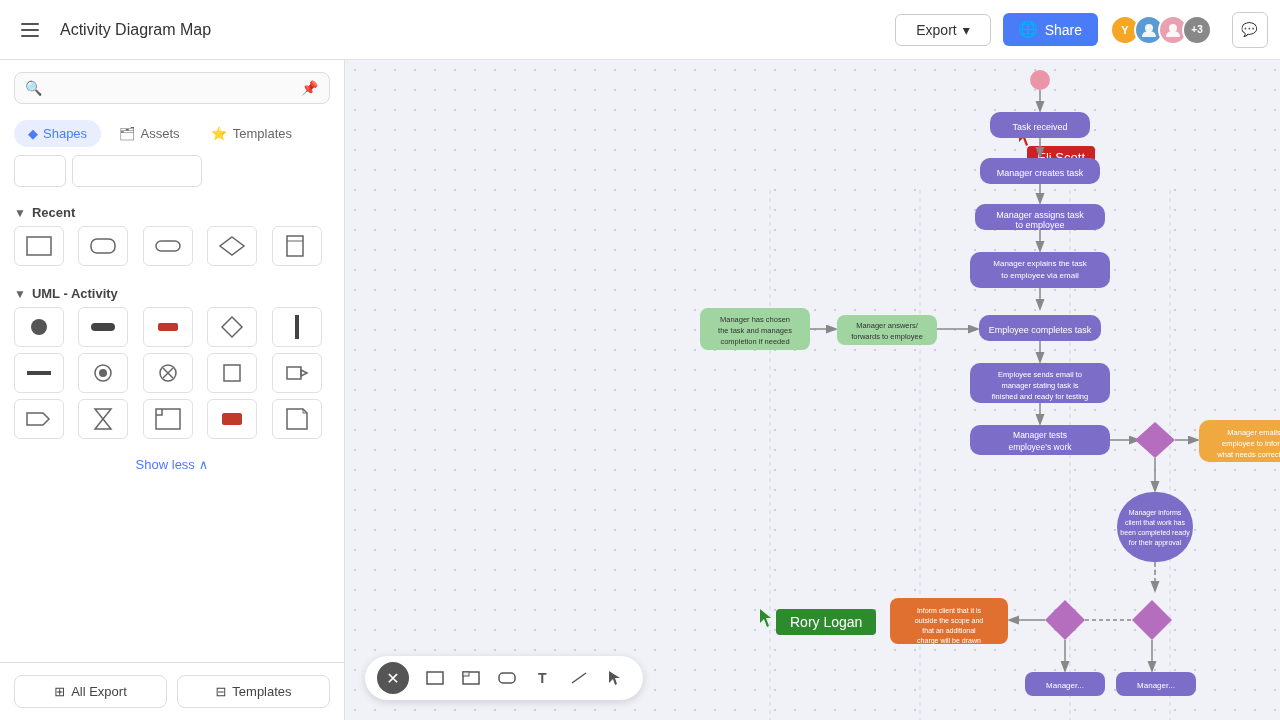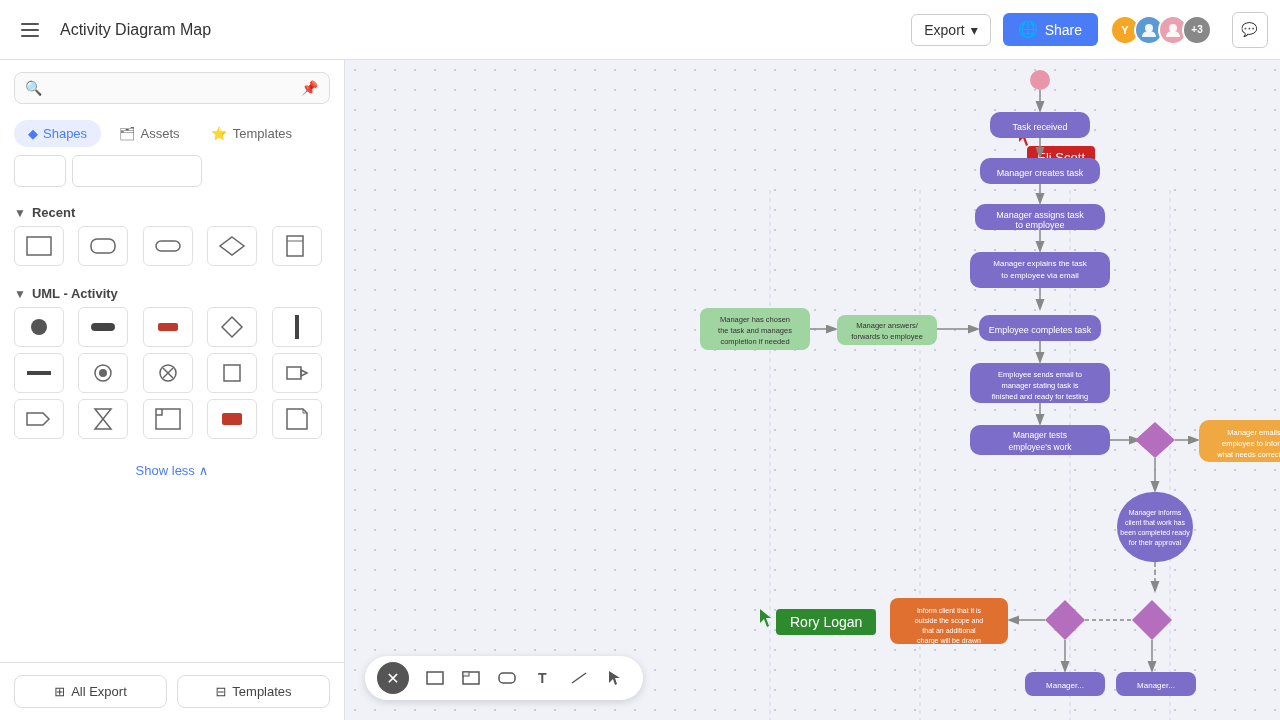--- a/index.html
+++ b/index.html
@@ -24,21 +24,21 @@
       border: none; background: transparent;
     }
     .menu-icon { display: flex; flex-direction: column; gap: 4px; }
     .menu-icon span { display: block; width: 18px; height: 2px; background: #555; border-radius: 2px; }
     .diagram-title {
       font-size: 16px; font-weight: 500; color: #333;
       margin-right: auto;
     }
     .export-btn {
       border: 1px solid #ccc; background: #fff;
-      padding: 7px 12px; border-radius: 6px;
+      padding: 7px 20px; border-radius: 6px;
       cursor: pointer; font-size: 14px; color: #333;
       display: flex; align-items: center; gap: 6px;
     }
     .share-btn {
       background: #4a7cf7; color: #fff;
       border: none; padding: 7px 16px; border-radius: 6px;
       cursor: pointer; font-size: 14px;
       display: flex; align-items: center; gap: 6px;
     }
     .globe-icon { font-size: 16px; }
@@ -128,21 +128,21 @@
     }
     .shape-item {
       width: 50px; height: 40px;
       display: flex; align-items: center; justify-content: center;
       border: 1px solid #e0e0e0; border-radius: 6px;
       cursor: pointer; background: #fff;
     }
     .show-less-btn {
       text-align: center; padding: 8px;
       color: #4a7cf7; font-size: 13px; cursor: pointer;
-      display: flex; align-items: center; justify-content: center; gap: 4px; margin-top: 6px;
+      display: flex; align-items: center; justify-content: center; gap: 4px;
     }
     .sidebar-footer {
       padding: 12px 14px;
       border-top: 1px solid #e0e0e0;
       display: flex; gap: 10px;
     }
     .footer-btn {
       flex: 1; padding: 8px; border-radius: 8px;
       border: 1px solid #ddd; background: #fff;
       cursor: pointer; font-size: 13px; color: #444;

